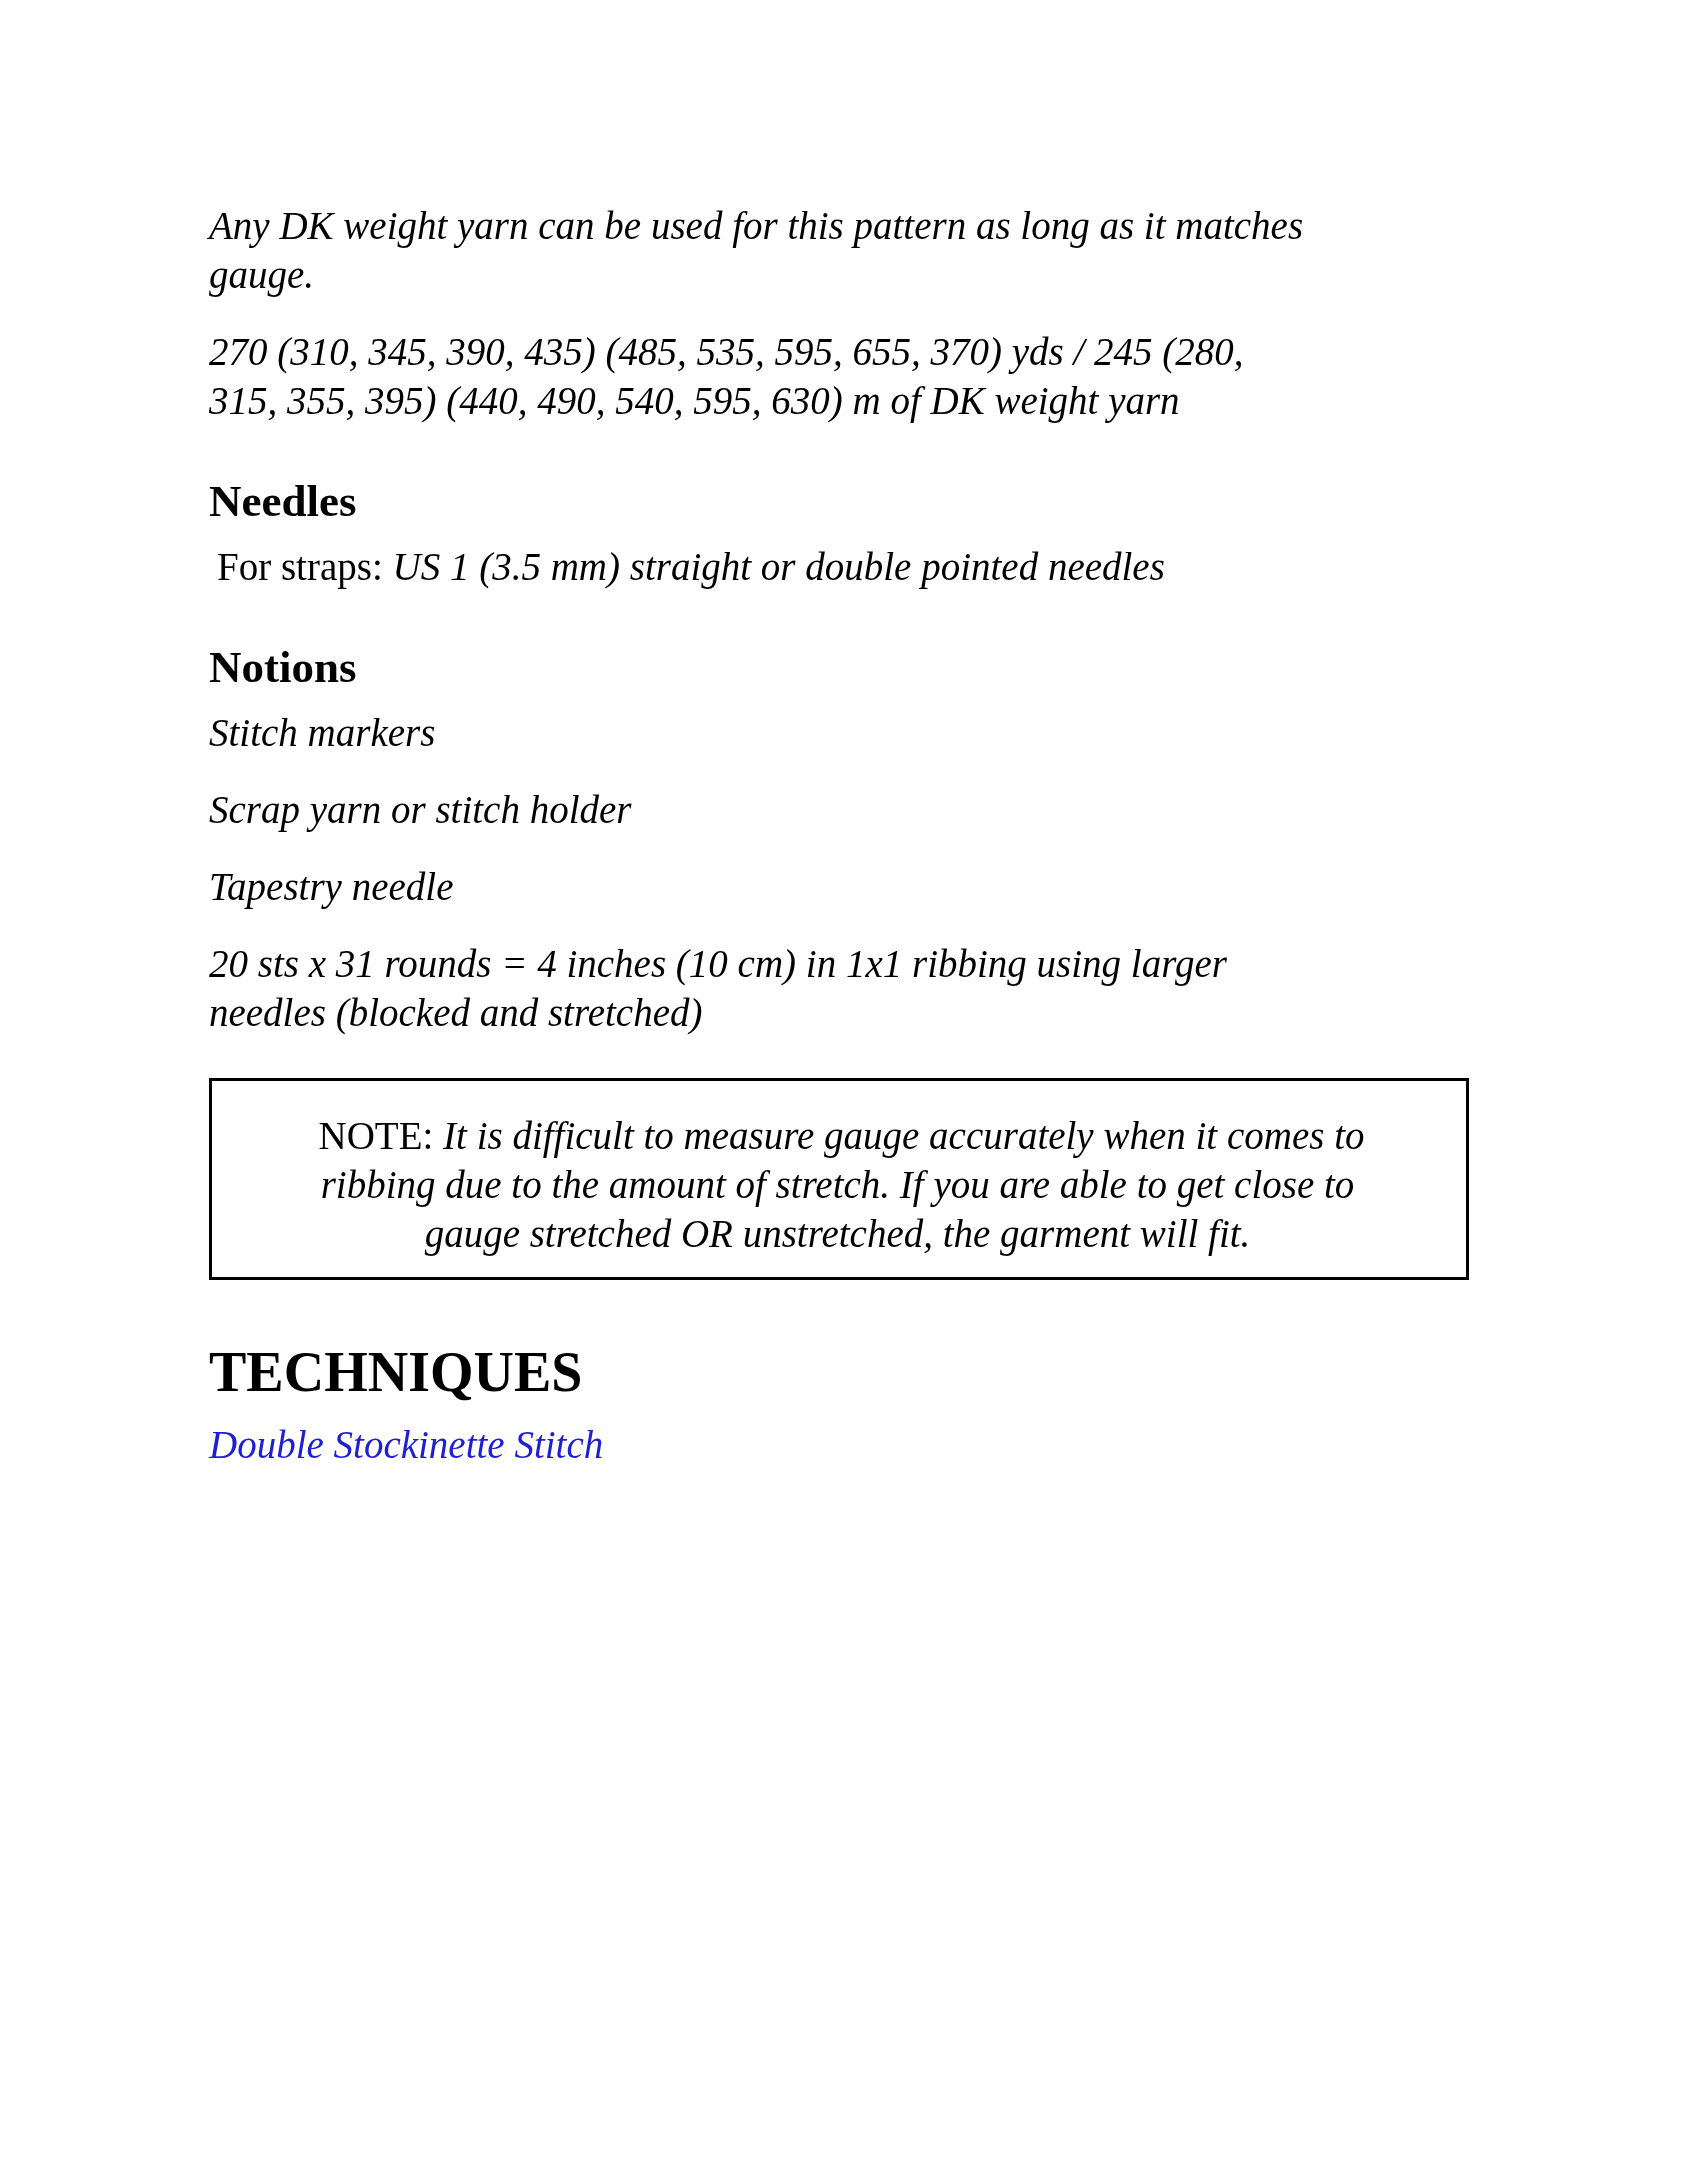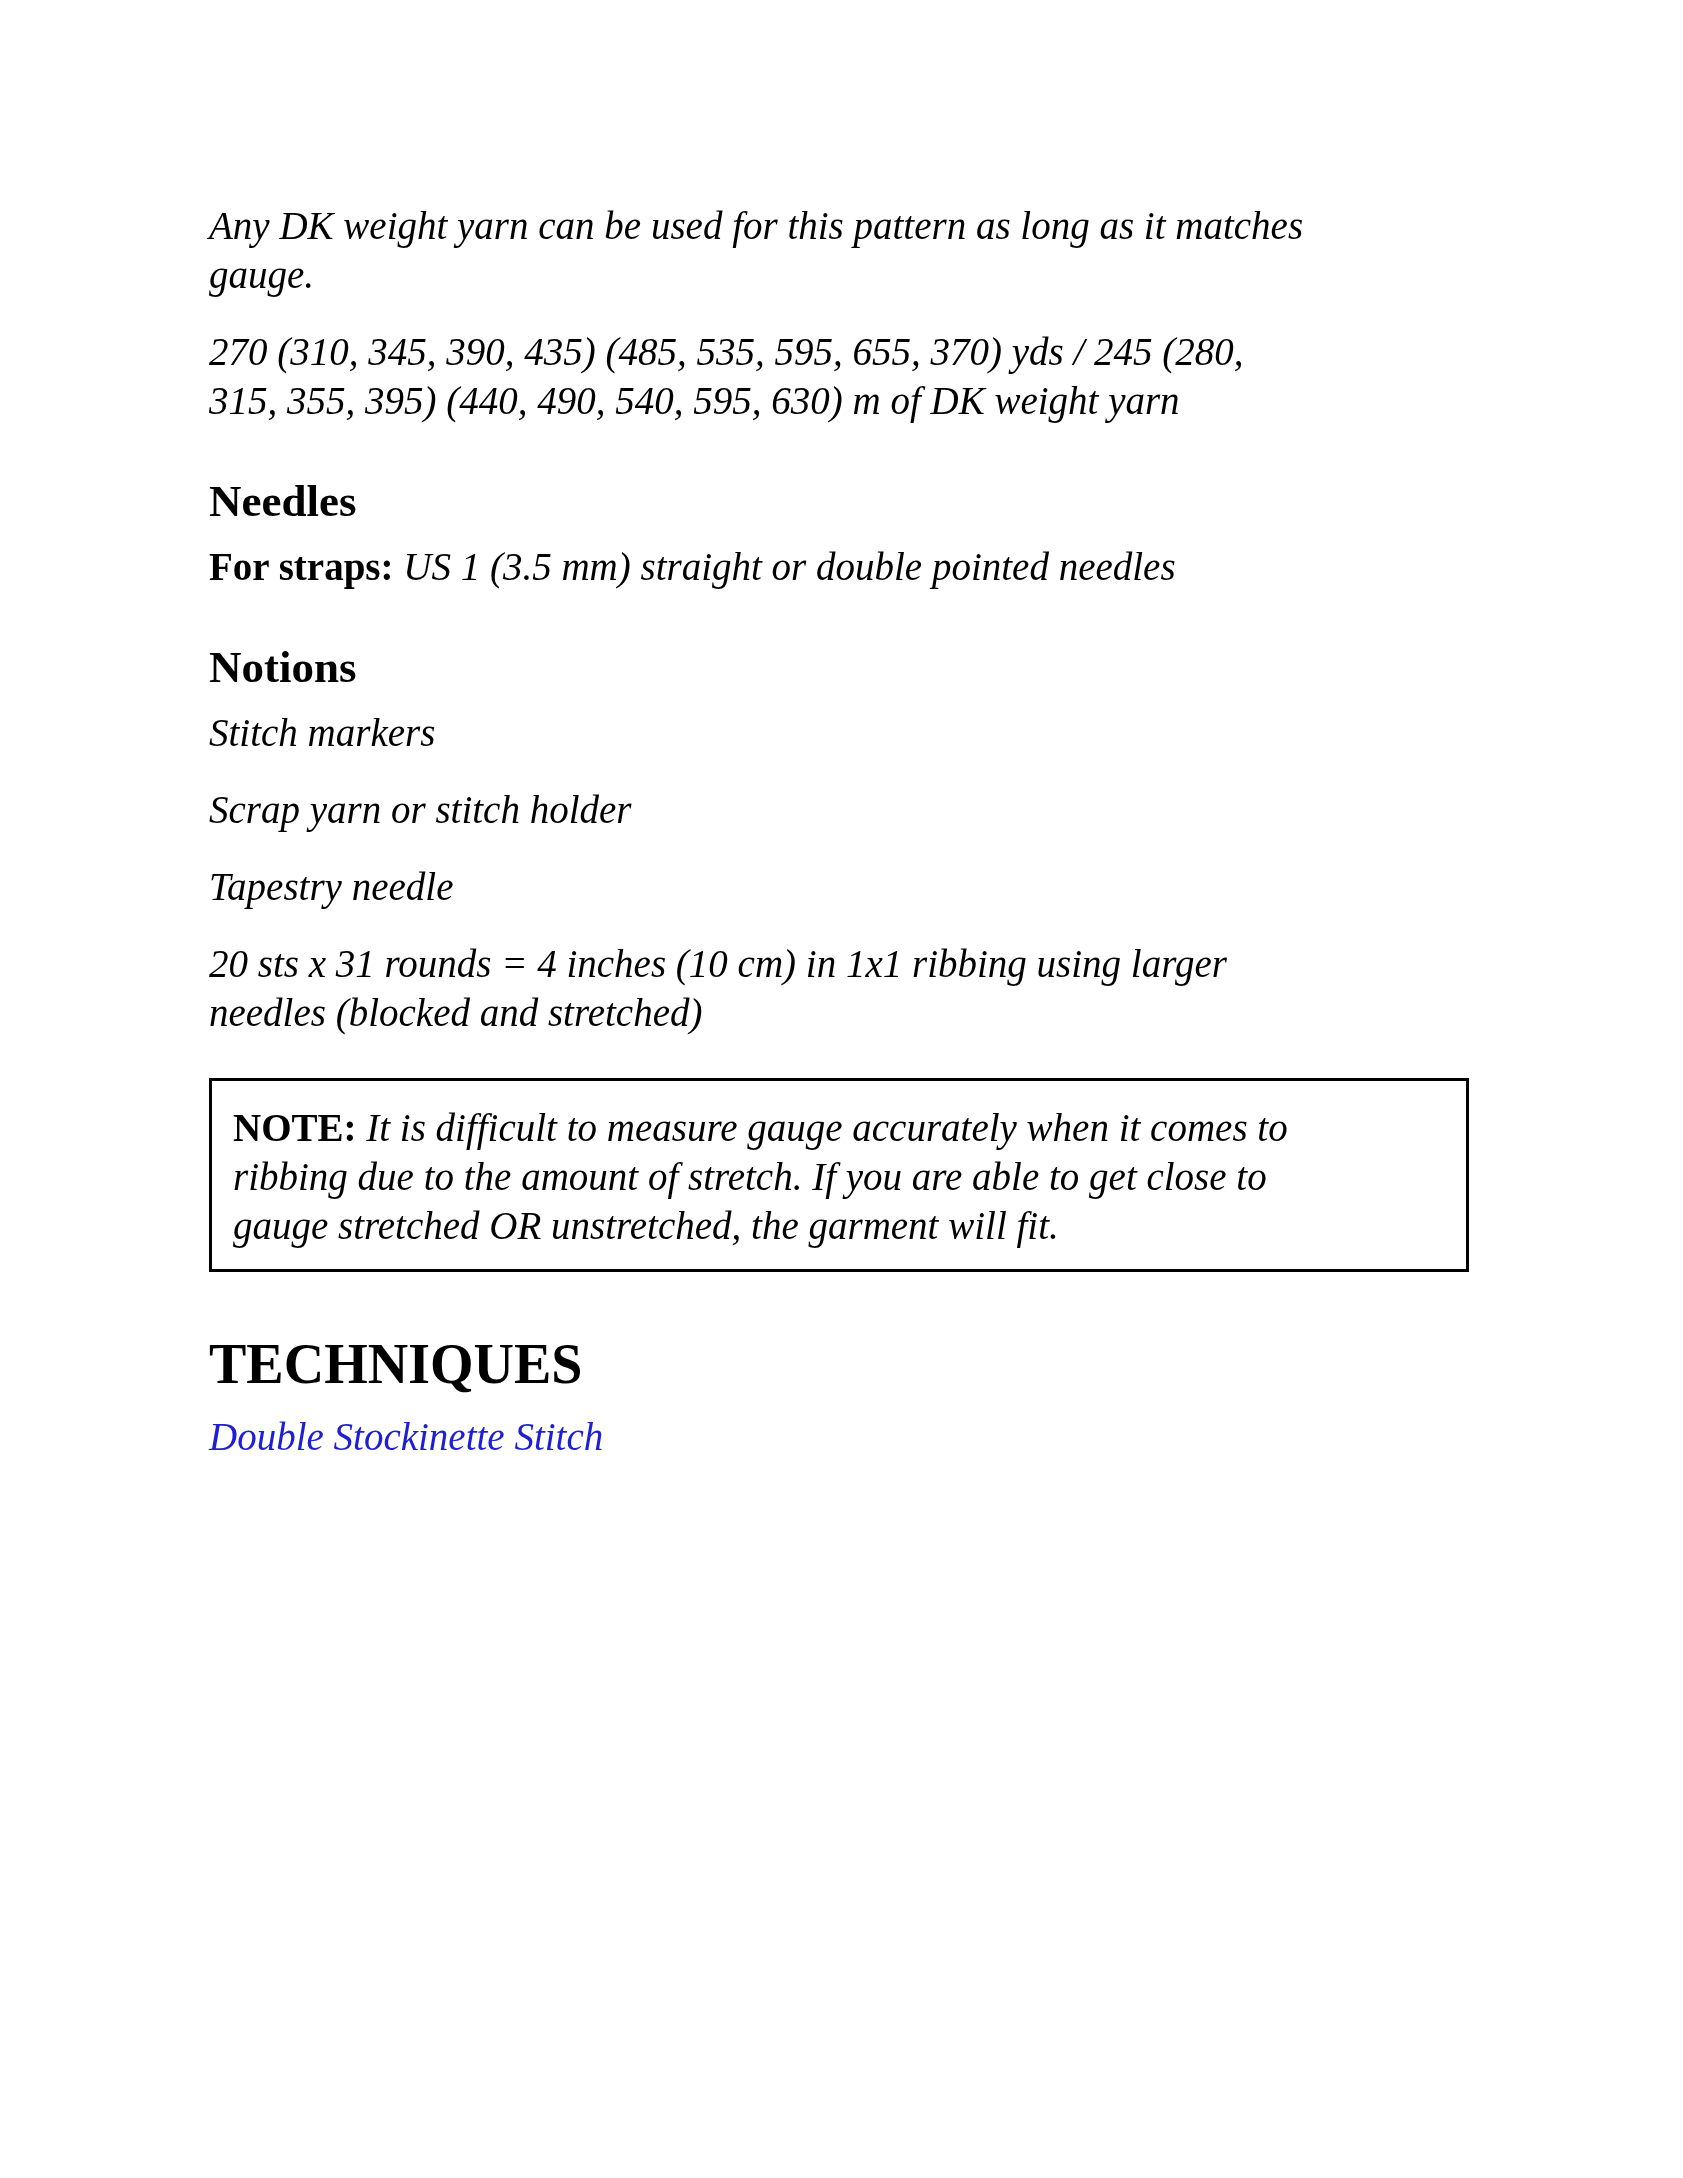--- a/index.html
+++ b/index.html
@@ -15,42 +15,44 @@
   }
   .body-text {
     font-size: 39px;
     line-height: 49px;
     font-style: italic;
     margin: 0 0 28px 0;
   }
   .prewrap { white-space: pre-line; }
   .lead {
     font-style: normal;
-    font-weight: 700;
+    font-weight: 400;
+    margin-left: 8px;
   }
   .section-heading {
     font-size: 45px;
     line-height: 53px;
     font-weight: 700;
     font-style: normal;
     margin: 50px 0 14px 0;
   }
   .major-heading {
     font-size: 56px;
     line-height: 63px;
     font-weight: 700;
     font-style: normal;
     margin: 61px 0 16px 0;
   }
   .note-box {
     border: 3px solid var(--note-border, #000000);
     width: 1260px;
     box-sizing: border-box;
     margin: 41px 0 0 0;
-    padding: 22px 24px 19px 21px;
+    padding: 30px 24px 19px 21px;
+    text-align: center;
   }
   .note-box .body-text { margin: 0; }
   .doc-link {
     color: var(--link-blue, #1e1ed2);
     text-decoration: none;
     cursor: pointer;
   }
 </style>
 </head>
 <body>

